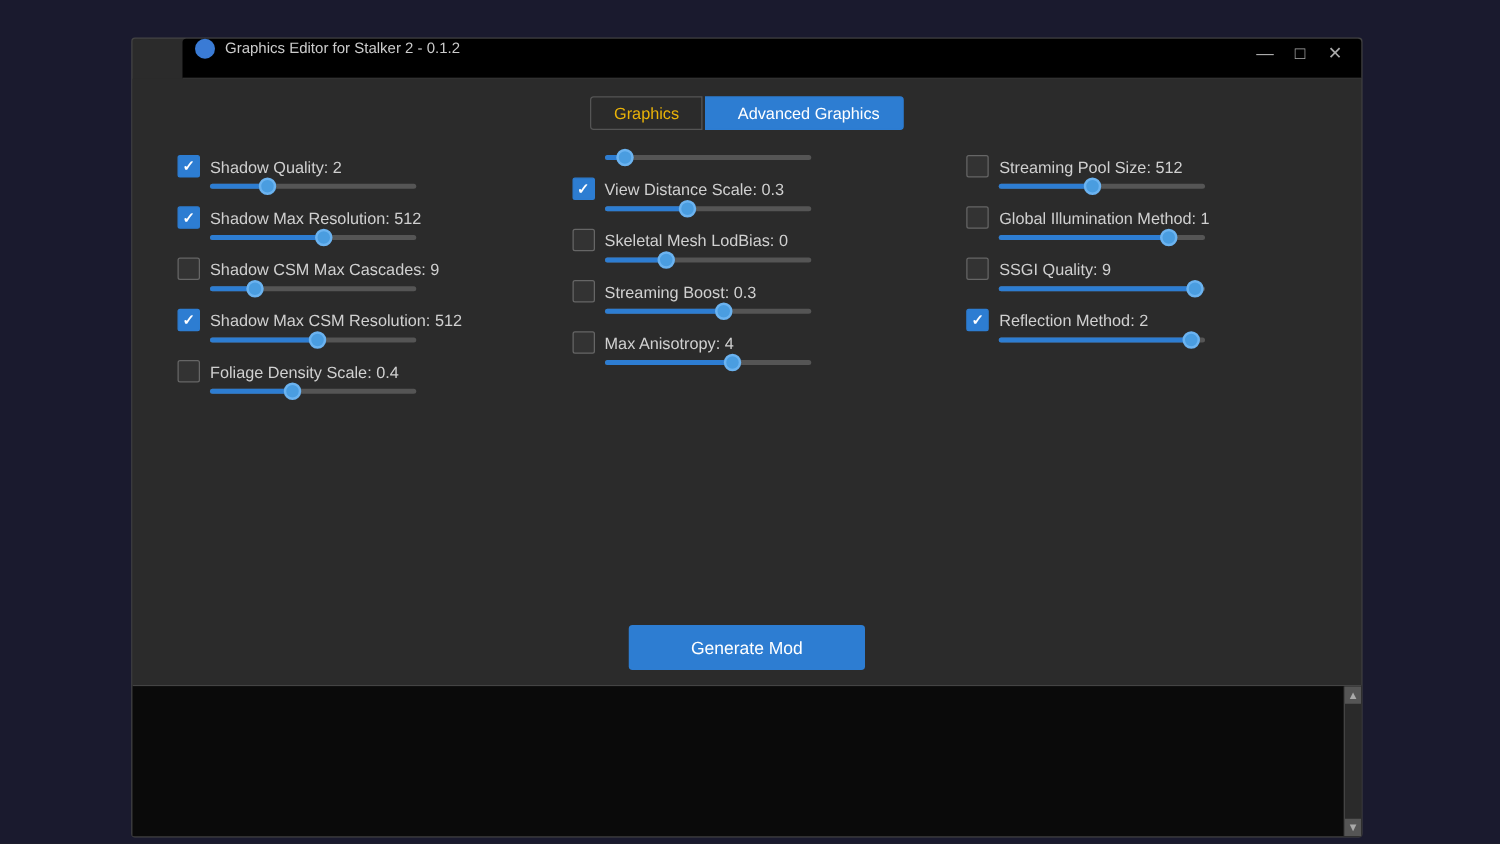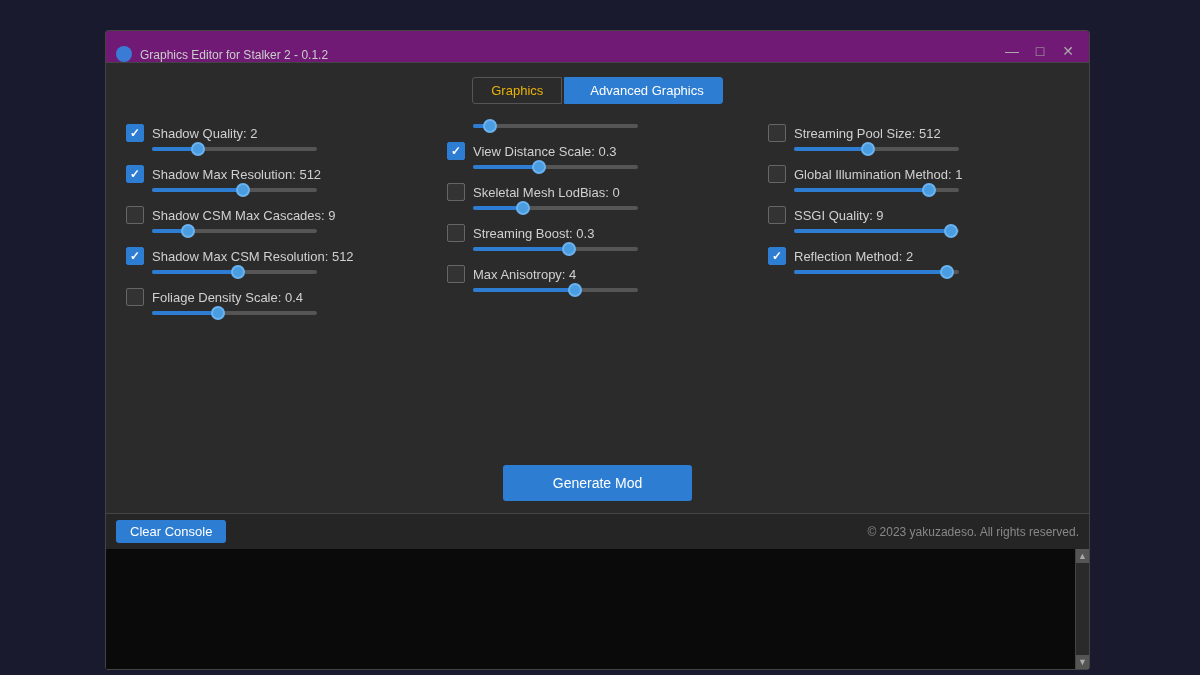--- a/index.html
+++ b/index.html
@@ -21,28 +21,29 @@
       width: 985px;
       height: 640px;
       background: #2b2b2b;
       border: 1px solid #444;
       border-radius: 3px;
       display: flex;
       flex-direction: column;
     }
 
     .title-bar {
-      background: #701a75;
+      background: #000000;
       height: 32px;
       display: flex;
-      align-items: flex-end;
+      align-items: flex-start;
       padding: 0 10px;
       border-bottom: 1px solid #444;
       border-radius: 3px 3px 0 0;
       flex-shrink: 0;
+      margin-left: 40px;
     }
 
     .title-bar-icon {
       width: 16px;
       height: 16px;
       background: #3a7bd5;
       border-radius: 50%;
       margin-right: 8px;
       flex-shrink: 0;
     }
@@ -108,21 +109,21 @@
     }
 
     .tab.active {
       background: #2d7dd2;
       border-color: #2d7dd2;
       color: #fff;
     }
 
     .settings-area {
       flex: 1;
-      padding: 10px 20px 10px 20px;
+      padding: 10px 20px 10px 36px;
       overflow: hidden;
     }
 
     .settings-grid {
       display: grid;
       grid-template-columns: 1fr 1fr 1fr;
       gap: 0 20px;
     }
 
     .setting-item {
@@ -463,24 +464,20 @@
         </div>
 
       </div>
     </div>
 
     <div class="generate-btn-row">
       <button class="generate-btn">Generate Mod</button>
     </div>
 
     <div class="console-area">
-      <div class="console-toolbar">
-        <button class="clear-console-btn">Clear Console</button>
-        <span class="copyright">© 2023 yakuzadeso. All rights reserved.</span>
-      </div>
       <div class="console-output">
         <div class="console-scrollbar">
           <div class="console-scrollbar-thumb-top">▲</div>
           <div class="console-scrollbar-thumb-bottom">▼</div>
         </div>
       </div>
     </div>
   </div>
 </div>
 

